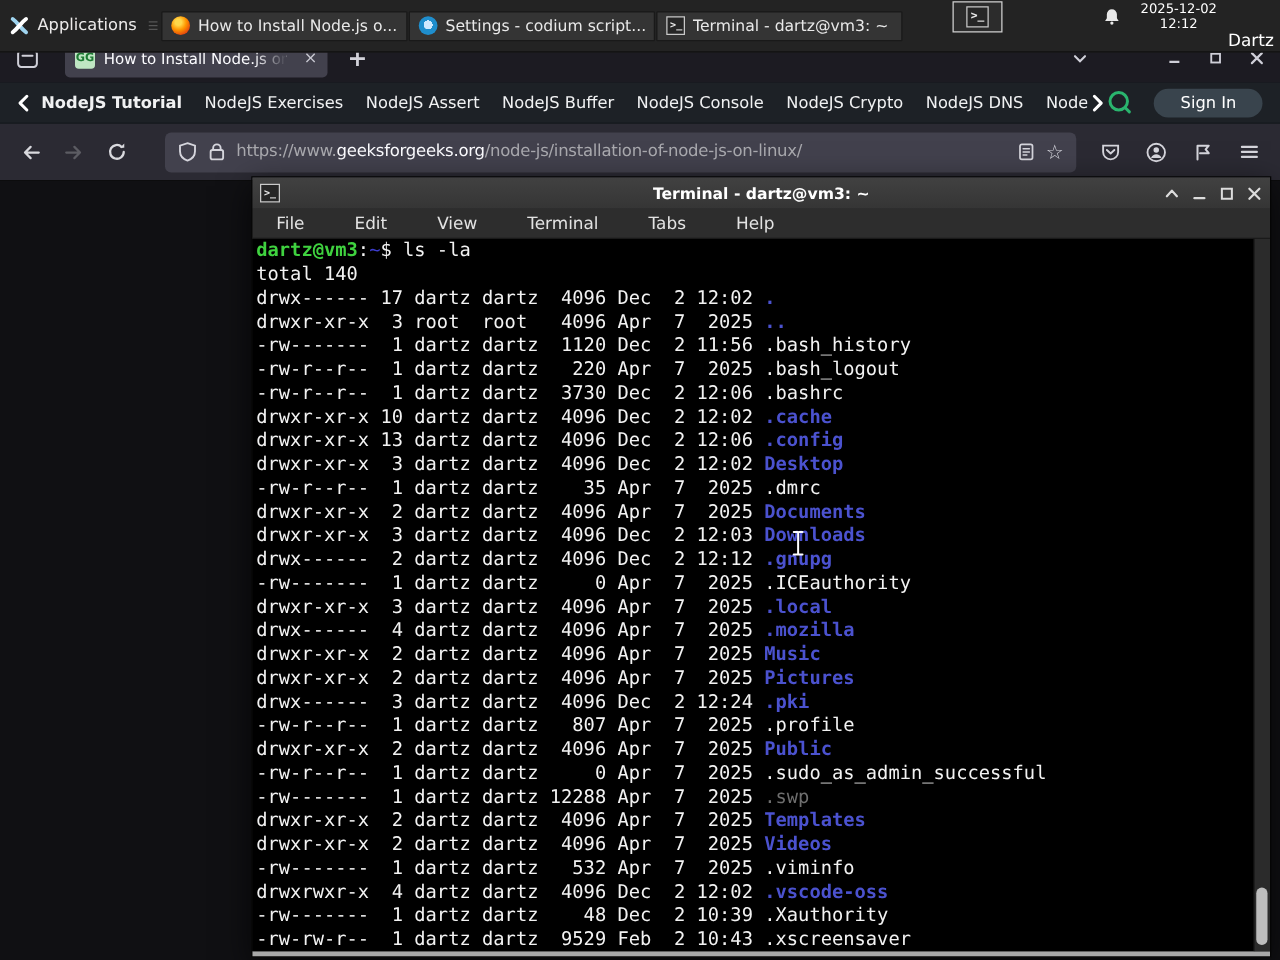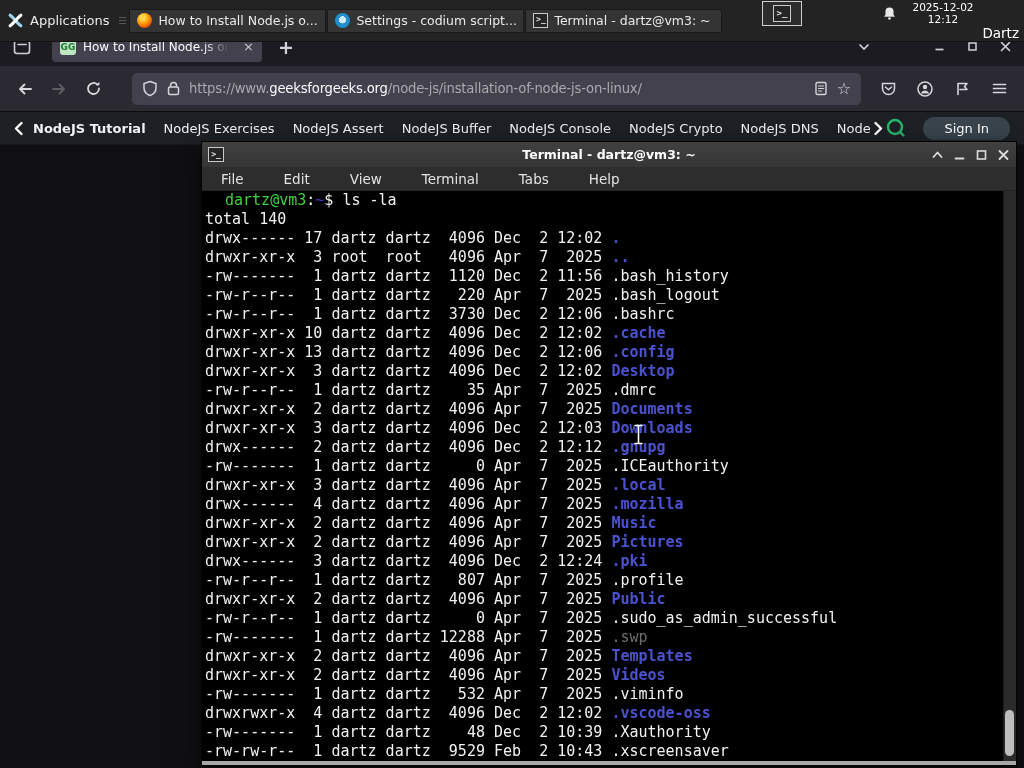--- a/index.html
+++ b/index.html
@@ -90,21 +90,21 @@
   #t-title { position:absolute; left:0; right:0; text-align:center; color:#ffffff;
       font-size:12.5px; font-weight:bold; pointer-events:none; }
   #t-buttons { margin-left:auto; display:flex; align-items:center; gap:9px; z-index:2; }
   #t-menubar { height:24px; background:#2d2d2d; display:flex; align-items:center; gap:40px;
       padding-left:19px; flex:0 0 24px; border-bottom:1px solid #232323; }
   .menu-item { color:#e3e3e3; font-size:13.5px; }
   #t-body { flex:1; background:var(--term-bg,#000); position:relative; overflow:hidden; }
   #terminal-output { position:absolute; left:3px; top:0; right:14px; bottom:0;
       font:15px/19px "DejaVu Sans Mono", monospace; color:var(--term-fg,#f2f2f2); }
   .tline { white-space:pre; height:19px; }
-  .tg  { color:var(--t-green,#3fd23f); font-weight:normal;margin-left:20px; }
+  .tg  { color:var(--t-green,#3fd23f); font-weight:bold; }
   .tt  { color:var(--t-cwd,#3c3ccc); }
   .tf  { color:var(--term-fg,#f2f2f2); }
   .td  { color:var(--t-dir,#4b52cf); font-weight:bold; }
   .tdim{ color:var(--t-dim,#6e6e6e);text-align:center; }
   #t-scrollbar { position:absolute; top:0; right:0; bottom:0; width:13px; background:#2b2b2b;
       border-left:1px solid #1d1d1d; }
   #t-thumb { position:absolute; right:2px; bottom:5px; width:9px; height:46px;
       background:#bdbdbd; border-radius:5px; }
   #t-bottomstrip { height:4px; background:#a8a8a8; flex:0 0 4px; }
   #ibeam { position:absolute; left:633px; top:424px; z-index:45; }
@@ -176,79 +176,20 @@
         </svg>
         <svg class="winctl" width="13" height="13" viewBox="0 0 13 13">
           <rect x="3" y="3" width="7" height="7" fill="none" stroke="#cfcfd8" stroke-width="1.5"></rect>
         </svg>
         <svg class="winctl close-last" width="13" height="13" viewBox="0 0 13 13">
           <path d="M2.5 2.5l8 8M10.5 2.5l-8 8" stroke="#cfcfd8" stroke-width="1.7" stroke-linecap="round"></path>
         </svg>
       </div>
     </div>
 
-    <div id="toolbar">
-      <span class="tool-ic">
-        <svg width="18" height="18" viewBox="0 0 18 18">
-            <path d="M15 9H4M8.5 4.5 4 9l4.5 4.5" fill="none" stroke="#d9d9de" stroke-width="1.8" stroke-linecap="round" stroke-linejoin="round"></path>
-          </svg>
-      </span>
-      <span class="tool-ic" style="margin-left:4px;">
-        <svg width="18" height="18" viewBox="0 0 18 18">
-            <path d="M3 9h11M9.5 4.5 14 9l-4.5 4.5" fill="none" stroke="#5c5c63" stroke-width="1.8" stroke-linecap="round" stroke-linejoin="round"></path>
-          </svg>
-      </span>
-      <span class="tool-ic" style="margin-left:4px;">
-        <svg width="17" height="17" viewBox="0 0 17 17">
-          <path d="M14 8.5a5.5 5.5 0 1 1-1.6-3.9" fill="none" stroke="#d9d9de" stroke-width="1.8" stroke-linecap="round"></path>
-          <path d="M14.4 1.8v3.4h-3.4z" fill="#d9d9de"></path>
-        </svg>
-      </span>
-      <div id="urlbar">
-        <svg width="16" height="17" viewBox="0 0 16 17">
-          <path d="M8 1.5 14 3.5v4.5c0 3.6-2.6 6.3-6 7.5-3.4-1.2-6-3.9-6-7.5V3.5z" fill="none" stroke="#d5d5dc" stroke-width="1.5"></path>
-        </svg>
-        <svg width="13" height="15" viewBox="0 0 13 15">
-          <rect x="1.5" y="6" width="10" height="7.5" rx="1.5" fill="none" stroke="#d5d5dc" stroke-width="1.5"></rect>
-          <path d="M3.5 6V4.5a3 3 0 0 1 6 0V6" fill="none" stroke="#d5d5dc" stroke-width="1.5"></path>
-        </svg>
-        <span id="url-text"><span class="dim">https://www.</span><span class="host">geeksforgeeks.org</span><span class="dim">/node-js/installation-of-node-js-on-linux/</span></span>
-        <svg width="14" height="15" viewBox="0 0 14 15">
-          <rect x="2" y="1.5" width="10" height="12" rx="1.5" fill="none" stroke="#d5d5dc" stroke-width="1.4"></rect>
-          <path d="M4.5 5h5M4.5 7.5h5M4.5 10h3" stroke="#d5d5dc" stroke-width="1.2" stroke-linecap="round"></path>
-        </svg>
-        <span id="star">☆</span>
-      </div>
-      <div class="right-ics">
-        <span class="tool-ic">
-          <svg width="17" height="17" viewBox="0 0 17 17">
-            <path d="M2.5 3.5h12v5a6 6 0 0 1-12 0z" fill="none" stroke="#d5d5dc" stroke-width="1.5"></path>
-            <path d="M5.5 7l3 2.8L11.5 7" fill="none" stroke="#d5d5dc" stroke-width="1.5" stroke-linecap="round" stroke-linejoin="round"></path>
-          </svg>
-        </span>
-        <span class="tool-ic">
-          <svg width="18" height="18" viewBox="0 0 18 18">
-            <circle cx="9" cy="9" r="7" fill="none" stroke="#d5d5dc" stroke-width="1.5"></circle>
-            <circle cx="9" cy="7" r="2.2" fill="#d5d5dc"></circle>
-            <path d="M4.8 13.4c.8-2 2.4-3 4.2-3s3.4 1 4.2 3" fill="#d5d5dc"></path>
-          </svg>
-        </span>
-        <span class="tool-ic">
-          <svg width="17" height="17" viewBox="0 0 17 17">
-            <path d="M4 14.5V3.5h9l-2.5 3L13 9.5H6" fill="none" stroke="#d5d5dc" stroke-width="1.6" stroke-linejoin="round" stroke-linecap="round"></path>
-          </svg>
-        </span>
-        <span class="tool-ic">
-          <svg width="17" height="17" viewBox="0 0 17 17">
-            <path d="M2.5 4.5h12M2.5 8.5h12M2.5 12.5h12" stroke="#d5d5dc" stroke-width="1.7" stroke-linecap="round"></path>
-          </svg>
-        </span>
-      </div>
-    </div>
-
     <div id="gfgnav">
       <svg width="13" height="15" viewBox="0 0 13 15">
         <path d="M9.5 2 4 7.5 9.5 13" fill="none" stroke="#ffffff" stroke-width="2.4" stroke-linecap="round" stroke-linejoin="round"></path>
       </svg>
       <div id="gfg-items">
           <span class="nav-item bold">NodeJS Tutorial</span>
           <span class="nav-item">NodeJS Exercises</span>
           <span class="nav-item">NodeJS Assert</span>
           <span class="nav-item">NodeJS Buffer</span>
           <span class="nav-item">NodeJS Console</span>
@@ -258,20 +199,79 @@
         </div>
       <svg width="13" height="15" viewBox="0 0 13 15" style="margin-left:2px;">
         <path d="M3.5 2 9 7.5 3.5 13" fill="none" stroke="#ffffff" stroke-width="2.4" stroke-linecap="round" stroke-linejoin="round"></path>
       </svg>
       <div id="gfg-right">
         <svg width="22" height="22" viewBox="0 0 22 22">
           <circle cx="10" cy="10" r="7" fill="none" stroke="#2ab56e" stroke-width="2.4"></circle>
           <path d="M15.2 15.2 18.5 18.5" stroke="#2ab56e" stroke-width="2.4" stroke-linecap="round"></path>
         </svg>
         <span id="signin">Sign In</span>
+      </div>
+    </div>
+
+    <div id="toolbar">
+      <span class="tool-ic">
+        <svg width="18" height="18" viewBox="0 0 18 18">
+            <path d="M15 9H4M8.5 4.5 4 9l4.5 4.5" fill="none" stroke="#d9d9de" stroke-width="1.8" stroke-linecap="round" stroke-linejoin="round"></path>
+          </svg>
+      </span>
+      <span class="tool-ic" style="margin-left:4px;">
+        <svg width="18" height="18" viewBox="0 0 18 18">
+            <path d="M3 9h11M9.5 4.5 14 9l-4.5 4.5" fill="none" stroke="#5c5c63" stroke-width="1.8" stroke-linecap="round" stroke-linejoin="round"></path>
+          </svg>
+      </span>
+      <span class="tool-ic" style="margin-left:4px;">
+        <svg width="17" height="17" viewBox="0 0 17 17">
+          <path d="M14 8.5a5.5 5.5 0 1 1-1.6-3.9" fill="none" stroke="#d9d9de" stroke-width="1.8" stroke-linecap="round"></path>
+          <path d="M14.4 1.8v3.4h-3.4z" fill="#d9d9de"></path>
+        </svg>
+      </span>
+      <div id="urlbar">
+        <svg width="16" height="17" viewBox="0 0 16 17">
+          <path d="M8 1.5 14 3.5v4.5c0 3.6-2.6 6.3-6 7.5-3.4-1.2-6-3.9-6-7.5V3.5z" fill="none" stroke="#d5d5dc" stroke-width="1.5"></path>
+        </svg>
+        <svg width="13" height="15" viewBox="0 0 13 15">
+          <rect x="1.5" y="6" width="10" height="7.5" rx="1.5" fill="none" stroke="#d5d5dc" stroke-width="1.5"></rect>
+          <path d="M3.5 6V4.5a3 3 0 0 1 6 0V6" fill="none" stroke="#d5d5dc" stroke-width="1.5"></path>
+        </svg>
+        <span id="url-text"><span class="dim">https://www.</span><span class="host">geeksforgeeks.org</span><span class="dim">/node-js/installation-of-node-js-on-linux/</span></span>
+        <svg width="14" height="15" viewBox="0 0 14 15">
+          <rect x="2" y="1.5" width="10" height="12" rx="1.5" fill="none" stroke="#d5d5dc" stroke-width="1.4"></rect>
+          <path d="M4.5 5h5M4.5 7.5h5M4.5 10h3" stroke="#d5d5dc" stroke-width="1.2" stroke-linecap="round"></path>
+        </svg>
+        <span id="star">☆</span>
+      </div>
+      <div class="right-ics">
+        <span class="tool-ic">
+          <svg width="17" height="17" viewBox="0 0 17 17">
+            <path d="M2.5 3.5h12v5a6 6 0 0 1-12 0z" fill="none" stroke="#d5d5dc" stroke-width="1.5"></path>
+            <path d="M5.5 7l3 2.8L11.5 7" fill="none" stroke="#d5d5dc" stroke-width="1.5" stroke-linecap="round" stroke-linejoin="round"></path>
+          </svg>
+        </span>
+        <span class="tool-ic">
+          <svg width="18" height="18" viewBox="0 0 18 18">
+            <circle cx="9" cy="9" r="7" fill="none" stroke="#d5d5dc" stroke-width="1.5"></circle>
+            <circle cx="9" cy="7" r="2.2" fill="#d5d5dc"></circle>
+            <path d="M4.8 13.4c.8-2 2.4-3 4.2-3s3.4 1 4.2 3" fill="#d5d5dc"></path>
+          </svg>
+        </span>
+        <span class="tool-ic">
+          <svg width="17" height="17" viewBox="0 0 17 17">
+            <path d="M4 14.5V3.5h9l-2.5 3L13 9.5H6" fill="none" stroke="#d5d5dc" stroke-width="1.6" stroke-linejoin="round" stroke-linecap="round"></path>
+          </svg>
+        </span>
+        <span class="tool-ic">
+          <svg width="17" height="17" viewBox="0 0 17 17">
+            <path d="M2.5 4.5h12M2.5 8.5h12M2.5 12.5h12" stroke="#d5d5dc" stroke-width="1.7" stroke-linecap="round"></path>
+          </svg>
+        </span>
       </div>
     </div>
 
     <div id="page-body"></div>
   </div>
 
   <div id="terminal">
     <div id="t-titlebar">
       <span class="ic-terminal" style="width:16px;height:15px;display:inline-block;line-height:13px;">&gt;_</span>
       <span id="t-title">Terminal - dartz@vm3: ~</span>

